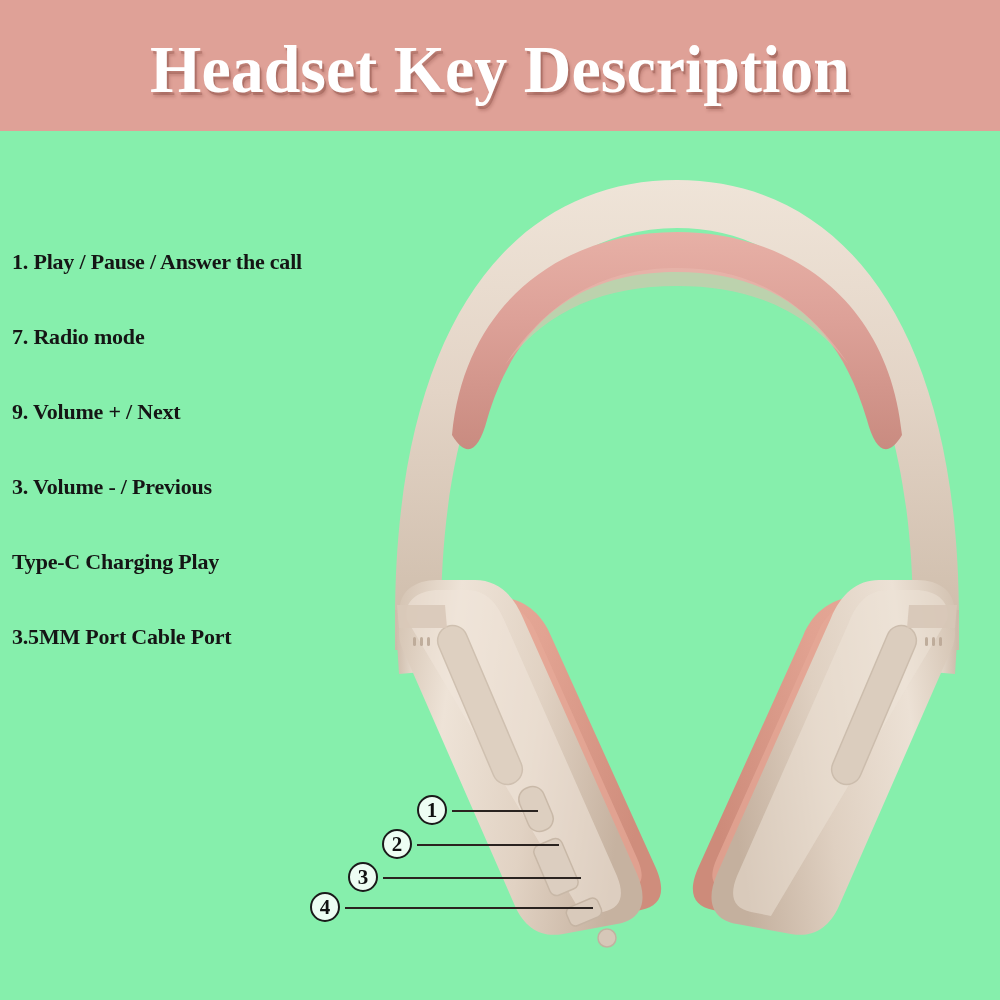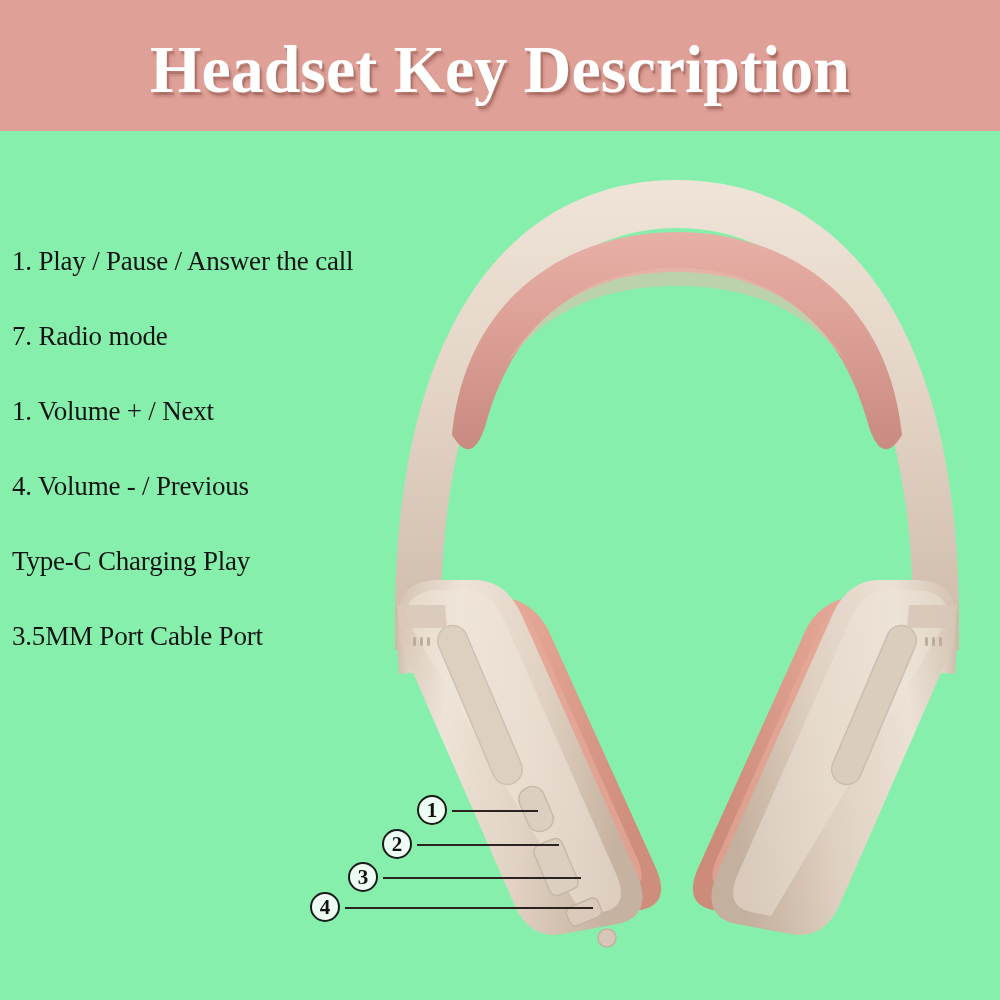--- a/index.html
+++ b/index.html
@@ -55,22 +55,22 @@
 
   
   .key-list {
     position: absolute;
     left: 12px;
     top: 224px;
     width: 470px;
   }
   .key-list-item {
     font-family: "Liberation Serif", "DejaVu Serif", serif;
-    font-weight: normal;
-    font-size: 27px;
+    font-weight: bold;
+    font-size: 22px;
     line-height: 75px;
     color: #151515;
     white-space: nowrap;
     letter-spacing: -0.2px;
   }
 
   
   .headphone {
     position: absolute;
     left: 355px;
@@ -133,22 +133,22 @@
 
 <div class="page">
 
   <div class="banner">
     <div class="banner-title">Headset Key Description</div>
   </div>
 
   <div class="key-list">
     <div class="key-list-item">1. Play / Pause / Answer the call</div>
     <div class="key-list-item">7. Radio mode</div>
-    <div class="key-list-item">1. Volume + / Next</div>
-    <div class="key-list-item">4. Volume - / Previous</div>
+    <div class="key-list-item">9. Volume + / Next</div>
+    <div class="key-list-item">3. Volume - / Previous</div>
     <div class="key-list-item">Type-C Charging Play</div>
     <div class="key-list-item">3.5MM Port Cable Port</div>
   </div>
 
   <div class="headphone">
     <svg viewBox="0 0 645 800" xmlns="http://www.w3.org/2000/svg">
       <defs>
 
         <linearGradient id="gBandL" x1="0" y1="0" x2="1" y2="0">
           <stop offset="0%" stop-color="#cdbaa9"></stop>

